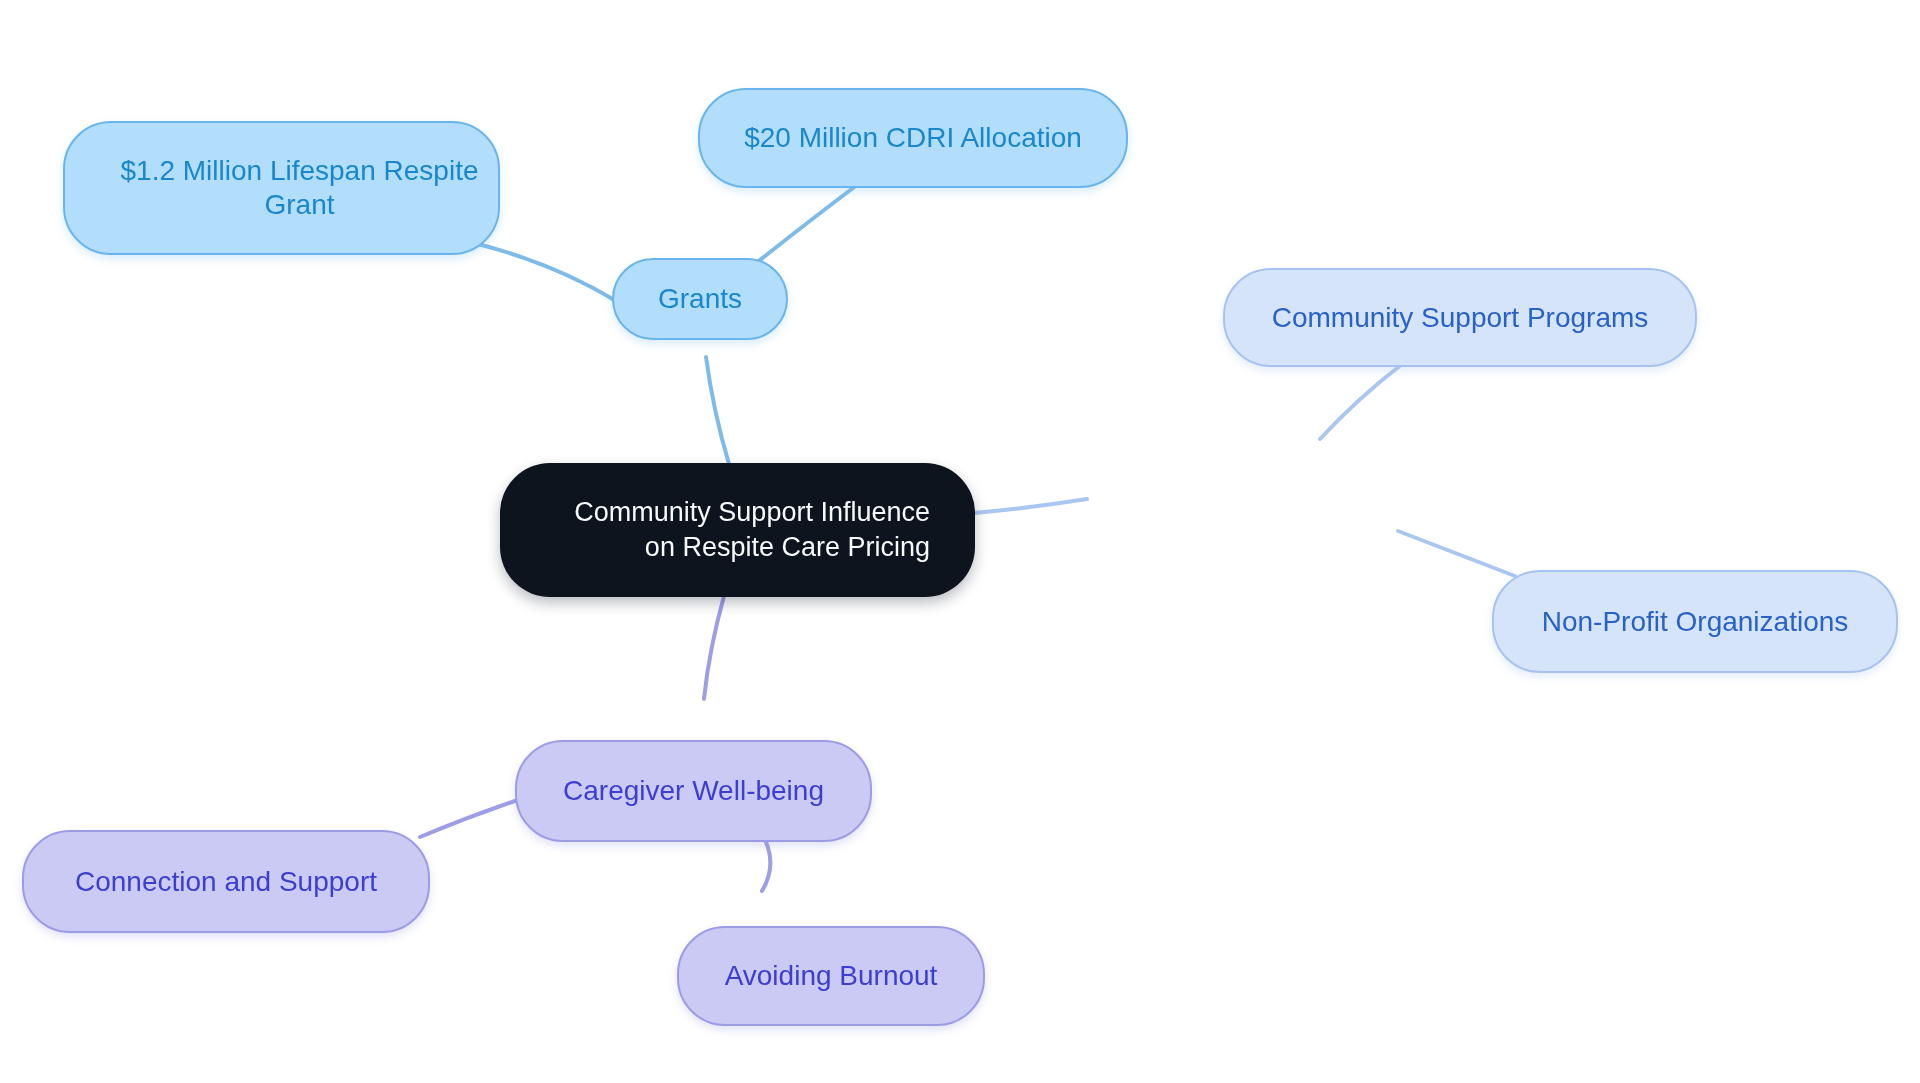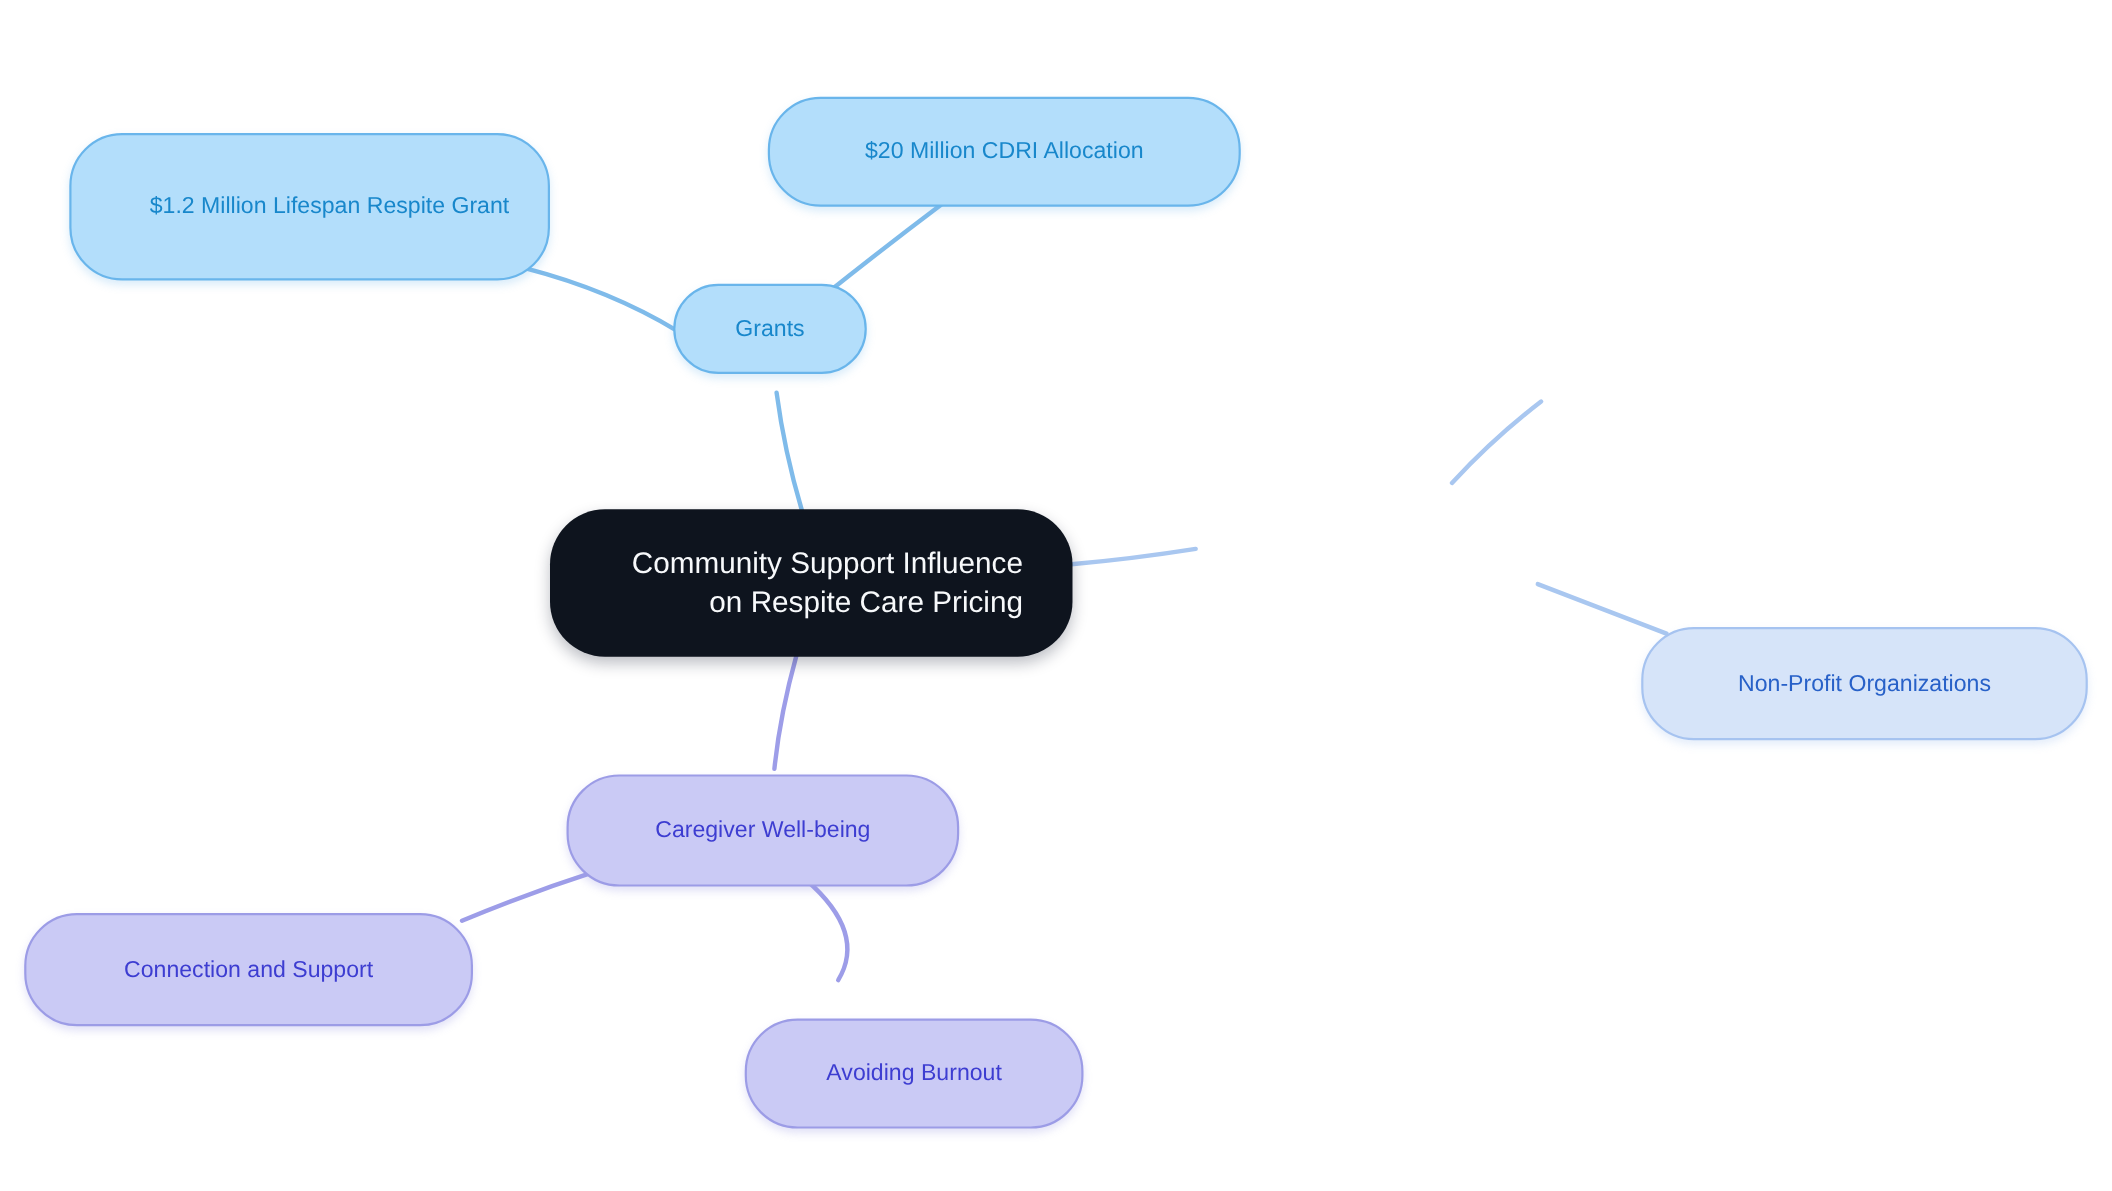--- a/index.html
+++ b/index.html
@@ -62,33 +62,33 @@
     color: #2861C8;
     box-shadow: 0 4px 8px rgba(166, 195, 240, 0.3);
   }
   .b-care {
     background: #CACAF5;
     border: 2px solid #9C9CE6;
     color: #3D3DD1;
     box-shadow: 0 4px 8px rgba(156, 156, 230, 0.3);
   }
   .leaf, .branch {
-    font-size: 21px;
+    font-size: 28px;
     line-height: 34px;
   }
   
   .n-central    { left: 500px;  top: 463px; width: 475px; height: 134px; text-align: right; }
   .n-grants     { left: 612px;  top: 258px; width: 176px; height: 82px; border-radius: 44px; }
   .n-lifespan   { left: 63px;   top: 121px; width: 437px; height: 134px; padding-left: 36px; }
   .n-lifespan span { max-width: 405px; }
   .n-cdri       { left: 698px;  top: 88px;  width: 430px; height: 100px; }
   .n-subsidized { left: 1083px; top: 437px; width: 337px; height: 100px; }
   .n-programs   { left: 1223px; top: 268px; width: 474px; height: 99px;  }
   .n-nonprofit  { left: 1492px; top: 570px; width: 406px; height: 103px; }
-  .n-caregiver  { left: 515px;  top: 704px; width: 357px; height: 102px; text-align: right; }
+  .n-caregiver  { left: 515px;  top: 740px; width: 357px; height: 102px; text-align: right; }
   .n-connection { left: 22px;   top: 830px; width: 408px; height: 103px; }
   .n-burnout    { left: 677px;  top: 926px; width: 308px; height: 100px; }
 </style>
 </head>
 <body>
 
 <div class="canvas">
 
   <svg class="edges" viewBox="0 0 1920 1083" xmlns="http://www.w3.org/2000/svg">
     <path d="M 478 244 Q 555 264 616 301" stroke="#7FBBEA"></path>
@@ -109,20 +109,23 @@
   <div class="node branch b-grants n-grants">
     <span>Grants</span>
   </div>
   <div class="node leaf b-grants n-lifespan">
     <span>$1.2 Million Lifespan Respite Grant</span>
   </div>
   <div class="node leaf b-grants n-cdri">
     <span>$20 Million CDRI Allocation</span>
   </div>
 
+  <div class="node leaf b-sub n-programs">
+    <span>Community Support Programs</span>
+  </div>
   <div class="node leaf b-sub n-nonprofit">
     <span>Non-Profit Organizations</span>
   </div>
 
   <div class="node branch b-care n-caregiver">
     <span>Caregiver Well-being</span>
   </div>
   <div class="node leaf b-care n-connection">
     <span>Connection and Support</span>
   </div>

